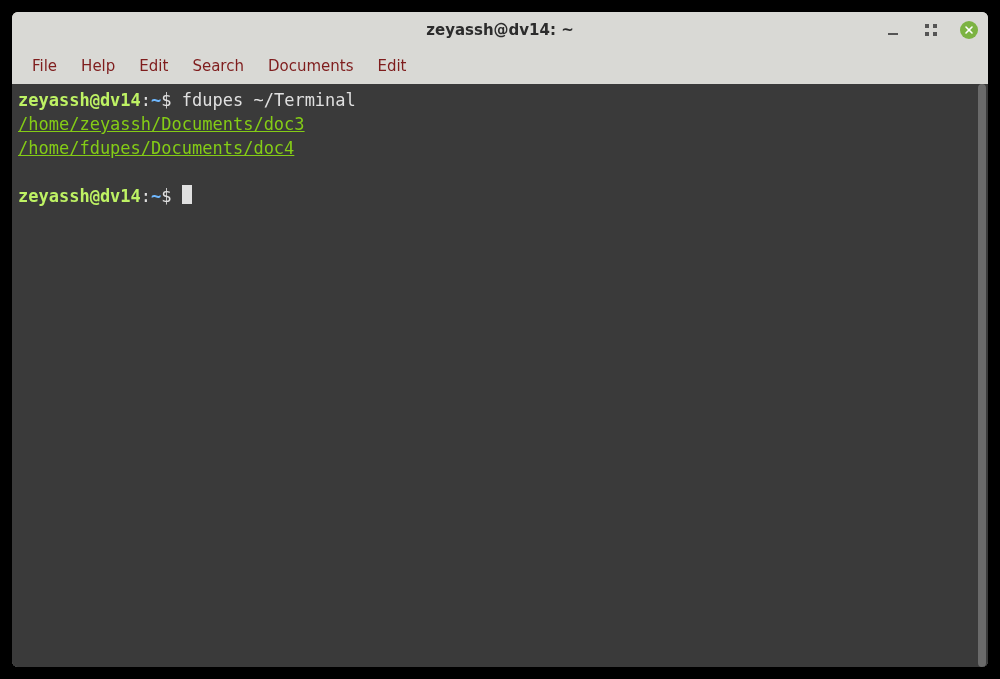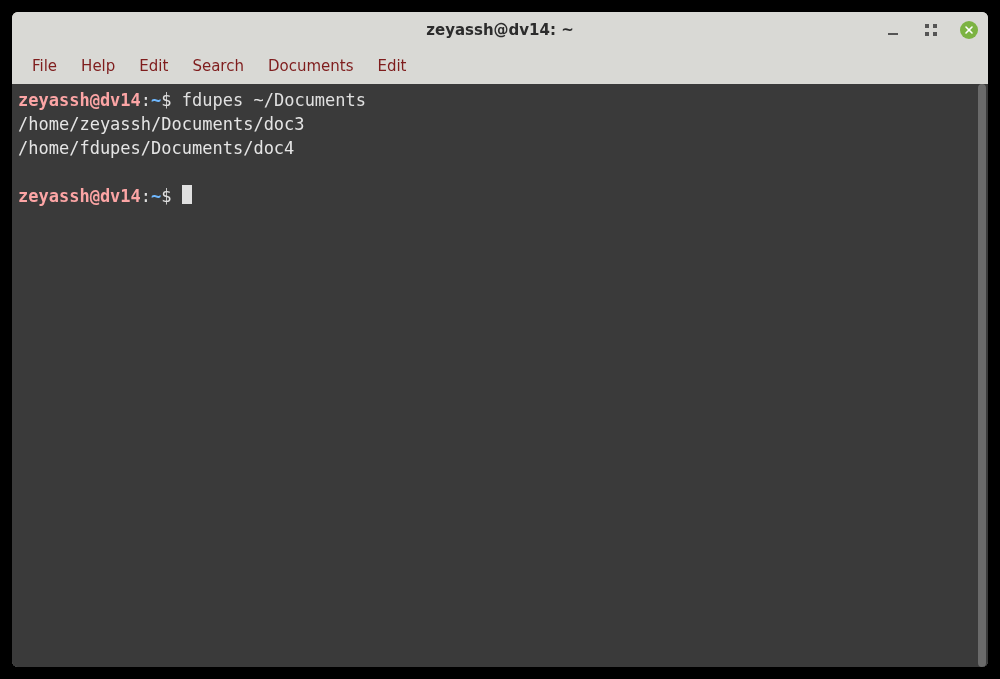--- a/index.html
+++ b/index.html
@@ -110,26 +110,26 @@
     }
     .scrollbar-thumb {
       position: absolute;
       top: 0;
       left: 2px;
       width: 8px;
       height: 100%;
       background: #6a6a6a;
       border-radius: 4px;
     }
-    .ps-user { color: #fca5a5; font-weight: bold; }
+    .ps-user { color: #bef264; font-weight: bold; }
     .ps-sep  { color: #e0e0e0; }
     .ps-path { color: #6fb8ff; font-weight: bold; }
     .ps-dollar { color: #e0e0e0; }
     .cmd { color: #e0e0e0; }
-    .out { color: #e5e5e5; }
+    .out { color: #84cc16; text-decoration: underline; }
     .cursor {
       display: inline-block;
       width: 10px;
       height: 19px;
       background: #e0e0e0;
       vertical-align: text-bottom;
       margin-bottom: 2px;
     }
   </style>
 </head>
@@ -164,21 +164,21 @@
   <div class="menubar">
     <div class="menu-item">File</div>
     <div class="menu-item">Help</div>
     <div class="menu-item">Edit</div>
     <div class="menu-item">Search</div>
     <div class="menu-item">Documents</div>
     <div class="menu-item">Edit</div>
   </div>
 
   <div class="terminal-container">
-    <div class="terminal"><span class="ps-user">zeyassh@dv14</span><span class="ps-sep">:</span><span class="ps-path">~</span><span class="ps-dollar">$</span><span class="cmd"> fdupes ~/Documents</span>
+    <div class="terminal"><span class="ps-user">zeyassh@dv14</span><span class="ps-sep">:</span><span class="ps-path">~</span><span class="ps-dollar">$</span><span class="cmd"> fdupes ~/Terminal</span>
 <span class="out">/home/zeyassh/Documents/doc3</span>
 <span class="out">/home/fdupes/Documents/doc4</span>
 <span class="out"></span>
 <span class="ps-user">zeyassh@dv14</span><span class="ps-sep">:</span><span class="ps-path">~</span><span class="ps-dollar">$</span><span class="cmd"> </span><span class="cursor"></span></div>
     <div class="scrollbar">
       <div class="scrollbar-thumb"></div>
     </div>
   </div>
 </div>
 

